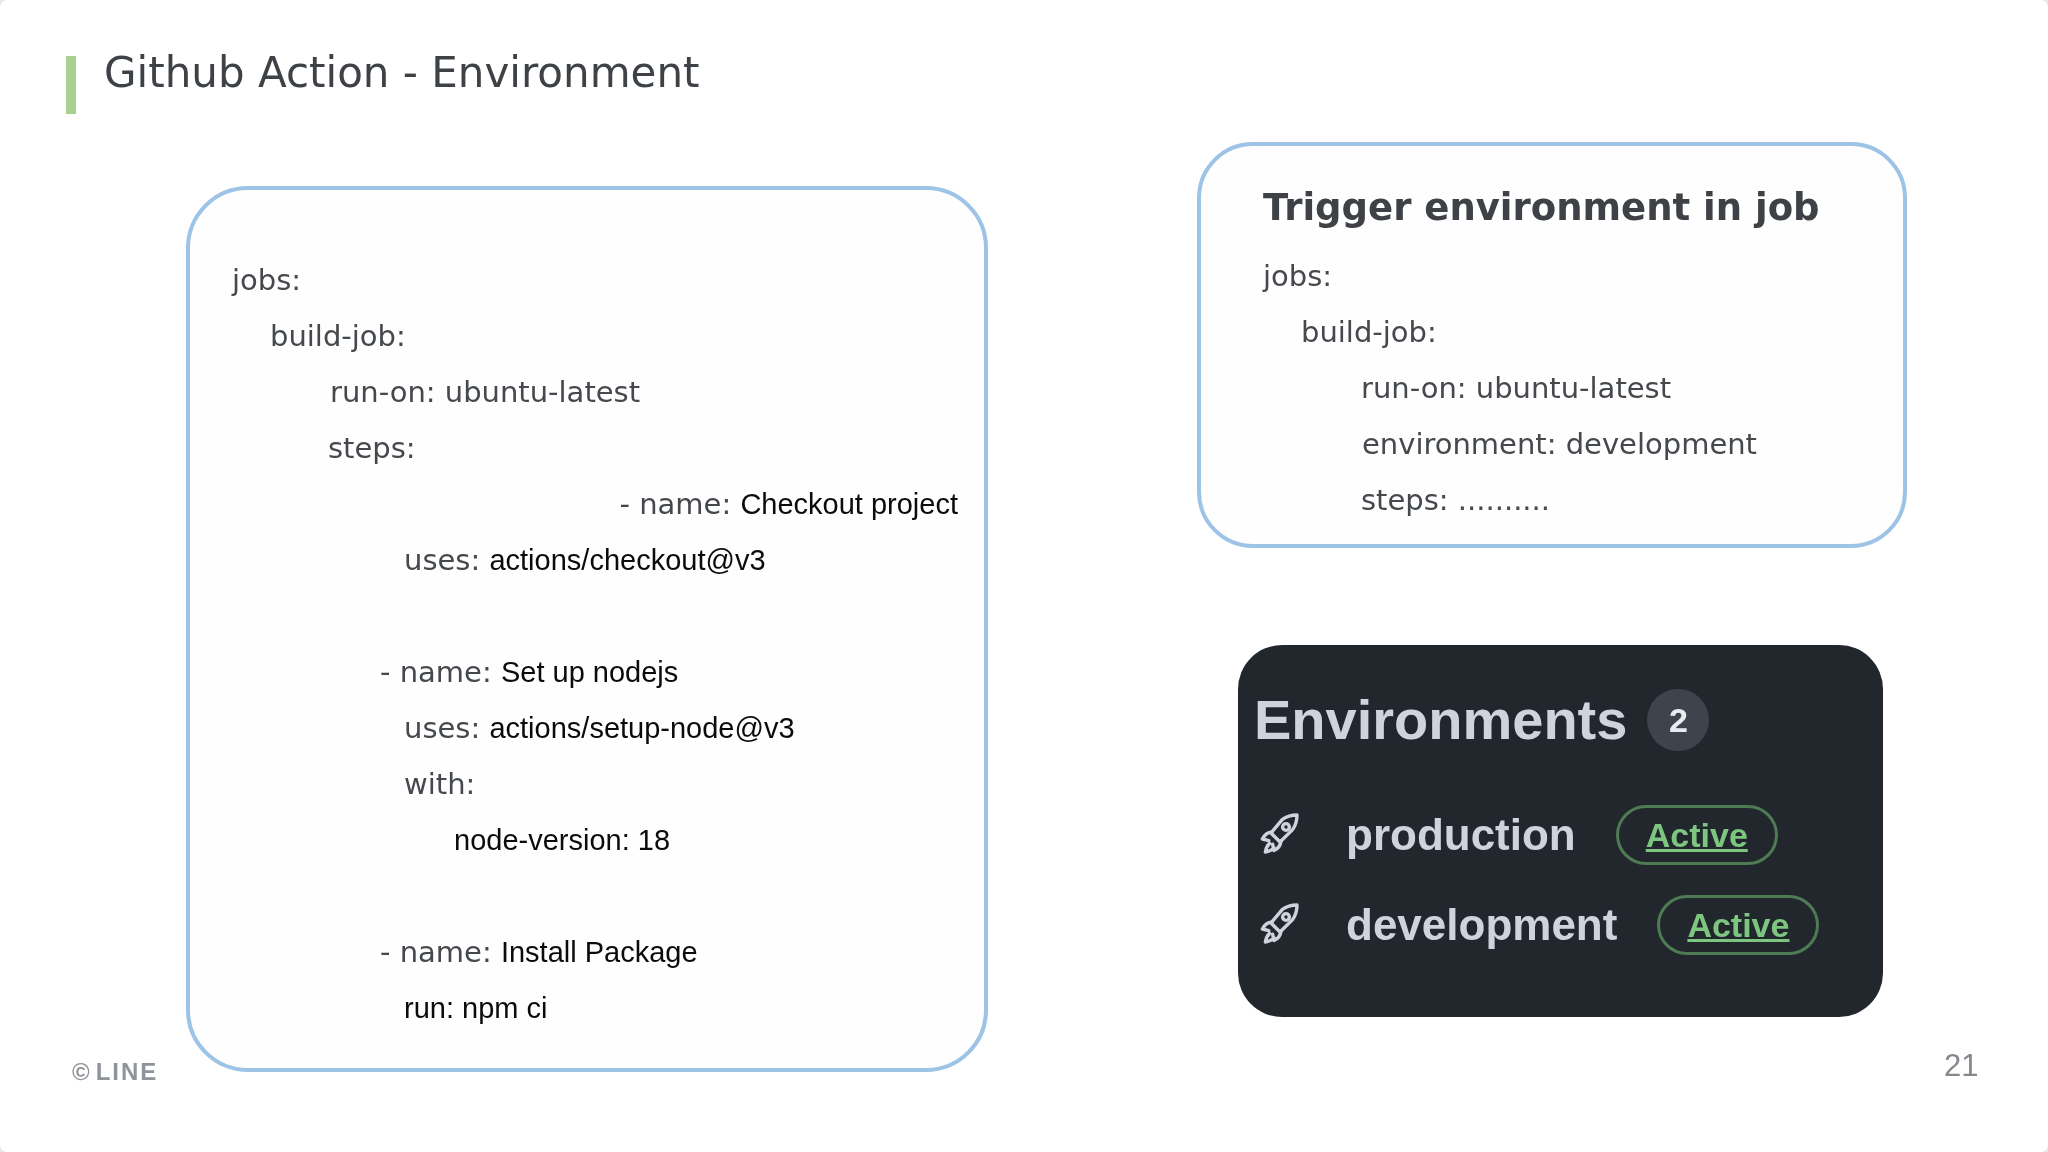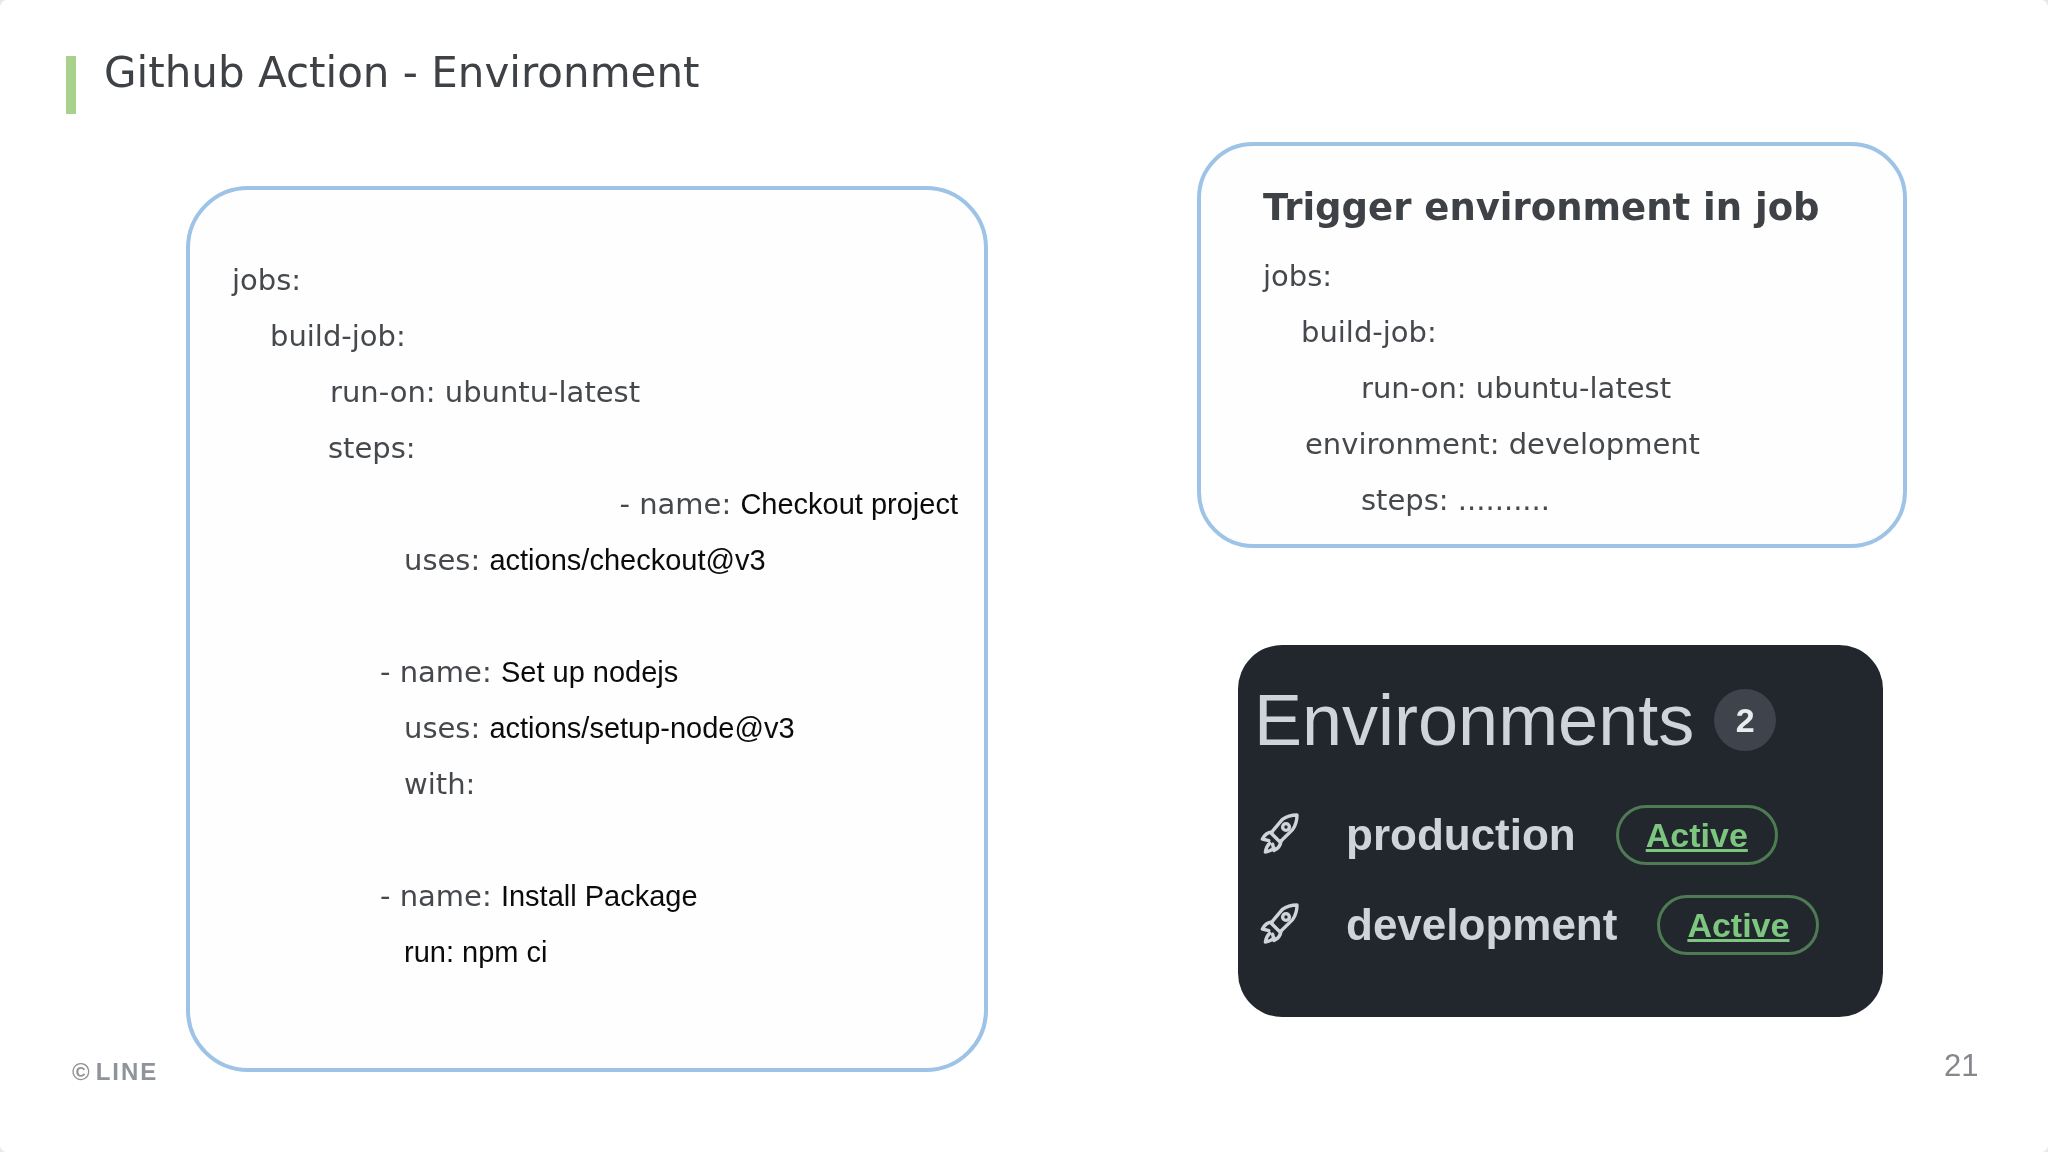--- a/index.html
+++ b/index.html
@@ -29,21 +29,21 @@
   .code-line.blank{height:56px;}
   .code-line .k{color:var(--key);font-family:"DejaVu Sans",sans-serif;}
   .code-line .v{color:var(--val);font-family:"Liberation Sans",sans-serif;}
   
   .env-panel{
     position:absolute;left:1238px;top:645px;width:645px;height:372px;box-sizing:border-box;
     background:var(--panelbg);border-radius:44px;padding:44px 0 0 16px;
     font-family:"Liberation Sans",sans-serif;color:var(--paneltext);
   }
   .env-header{display:flex;align-items:center;}
-  .env-title{font-size:72px;font-weight:normal;color:var(--paneltext);line-height:62px;}
+  .env-title{font-size:56px;font-weight:bold;color:var(--paneltext);line-height:62px;}
   .count-badge{
     margin-left:20px;width:62px;height:62px;border-radius:50%;background:var(--badgebg);
     color:var(--badgetext);font-size:34px;font-weight:bold;
     display:flex;align-items:center;justify-content:center;
   }
   .env-rows{margin-top:54px;display:flex;flex-direction:column;gap:30px;}
   .env-row{display:flex;align-items:center;height:60px;}
   .rocket{width:48px;height:48px;margin-right:44px;color:var(--paneltext);flex:0 0 auto;}
   .env-name{font-size:44px;font-weight:bold;color:var(--paneltext);}
   .active-pill{
@@ -85,40 +85,41 @@
         <div class="code-line" style="margin-left: 172px;"><span class="k">uses: </span><span class="v">actions/checkout@v3</span></div>
 
         <div class="code-line blank"><span class="k"></span><span class="v"></span></div>
 
         <div class="code-line" style="margin-left: 148px;"><span class="k">- name: </span><span class="v">Set up nodejs</span></div>
 
         <div class="code-line" style="margin-left: 172px;"><span class="k">uses: </span><span class="v">actions/setup-node@v3</span></div>
 
         <div class="code-line" style="margin-left: 172px;"><span class="k">with:</span><span class="v"></span></div>
 
+        <div class="code-line" style="margin-left: 222px;"><span class="k"></span><span class="v">node-version: 18</span></div>
 
         <div class="code-line blank"><span class="k"></span><span class="v"></span></div>
 
         <div class="code-line" style="margin-left: 148px;"><span class="k">- name: </span><span class="v">Install Package</span></div>
 
         <div class="code-line" style="margin-left: 172px;"><span class="k"></span><span class="v">run: npm ci</span></div>
       </div>
   </section>
 
   <section class="code-box box-right">
     <h2 class="trigger-title">Trigger environment in job</h2>
     <div class="code">
 
         <div class="code-line" style="margin-left: 0px;"><span class="k">jobs:</span><span class="v"></span></div>
 
         <div class="code-line" style="margin-left: 38px;"><span class="k">build-job:</span><span class="v"></span></div>
 
         <div class="code-line" style="margin-left: 98px;"><span class="k">run-on: ubuntu-latest</span><span class="v"></span></div>
 
-        <div class="code-line" style="margin-left: 42px;"><span class="k">environment: development</span><span class="v"></span></div>
+        <div class="code-line" style="margin-left: 99px;"><span class="k">environment: development</span><span class="v"></span></div>
 
         <div class="code-line" style="margin-left: 98px;"><span class="k">steps: ..........</span><span class="v"></span></div>
       </div>
   </section>
 
   <section class="env-panel">
     <div class="env-header">
       <span class="env-title">Environments</span>
       <span class="count-badge">2</span>
     </div>

